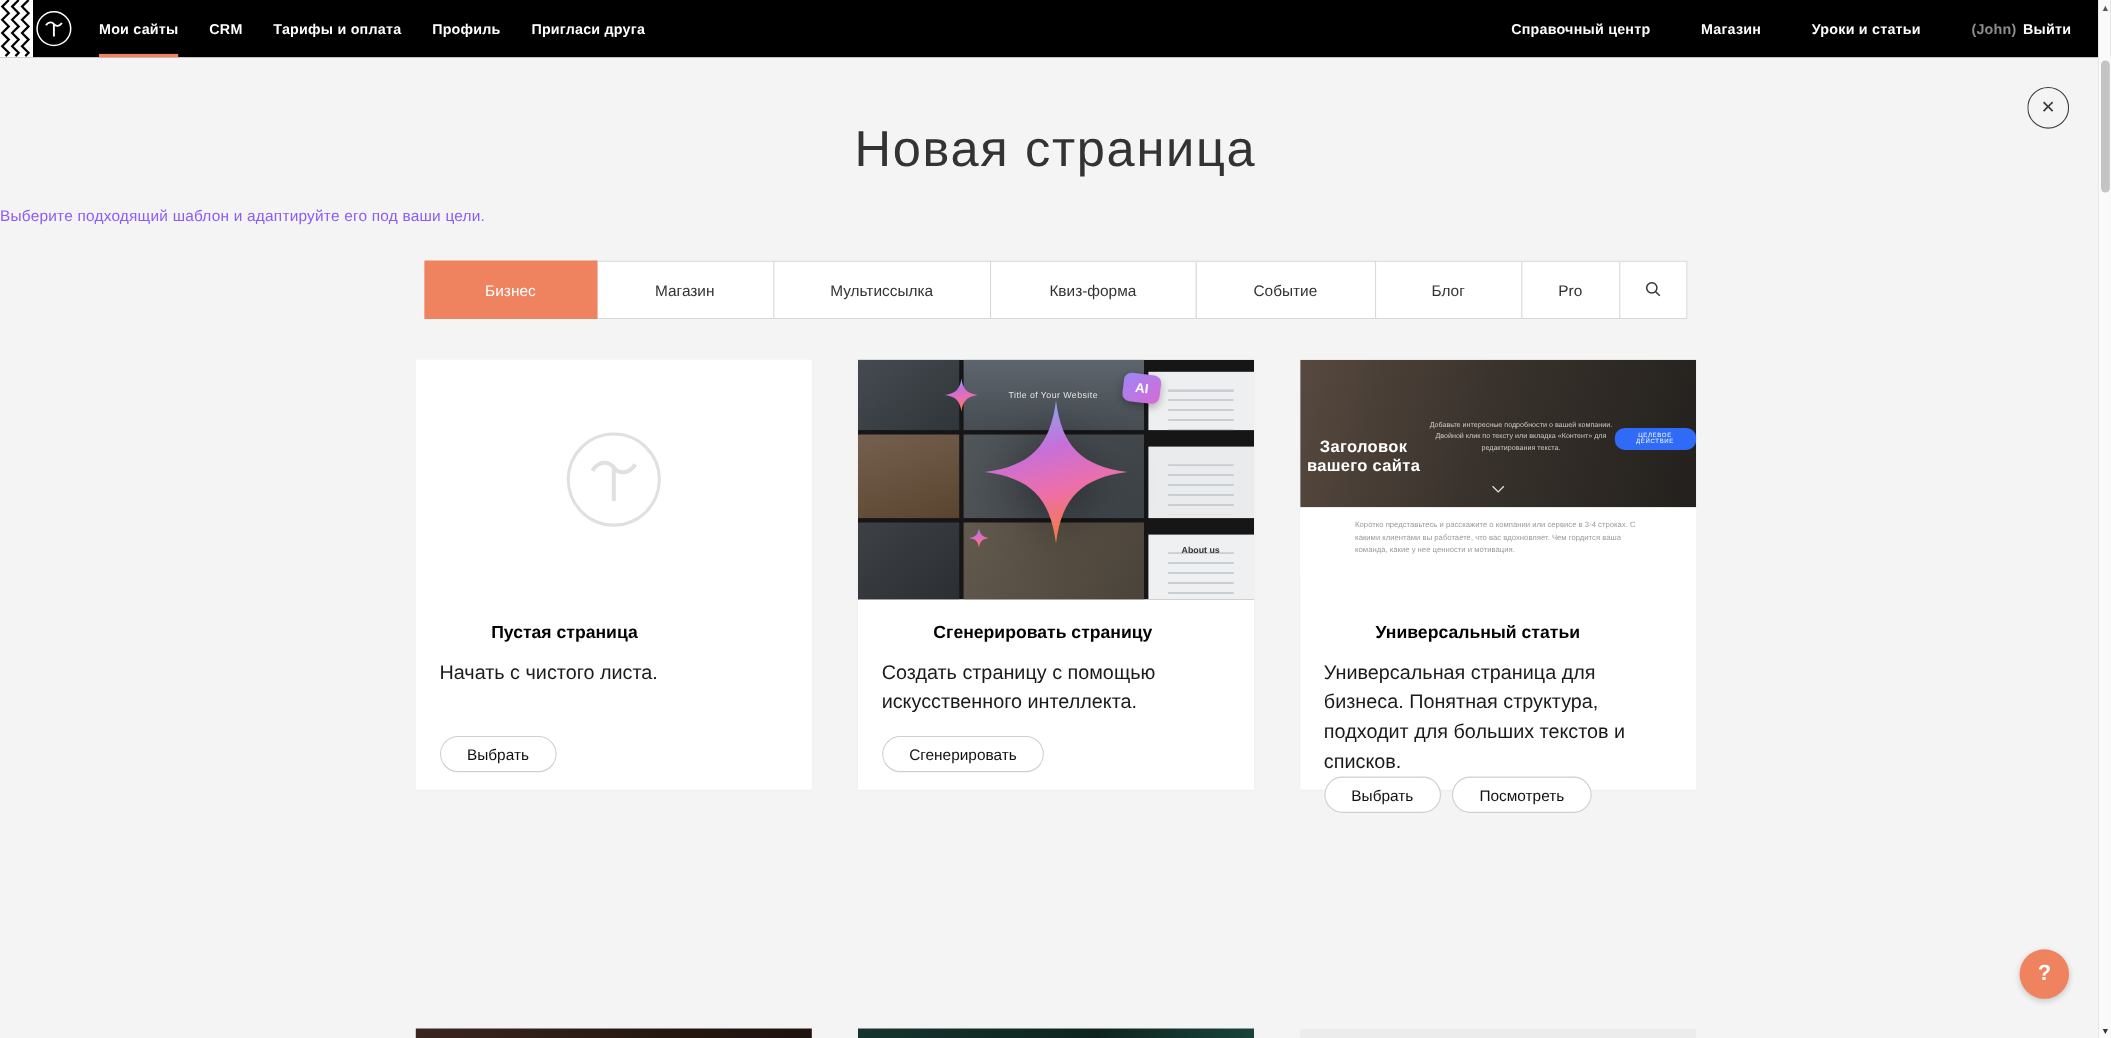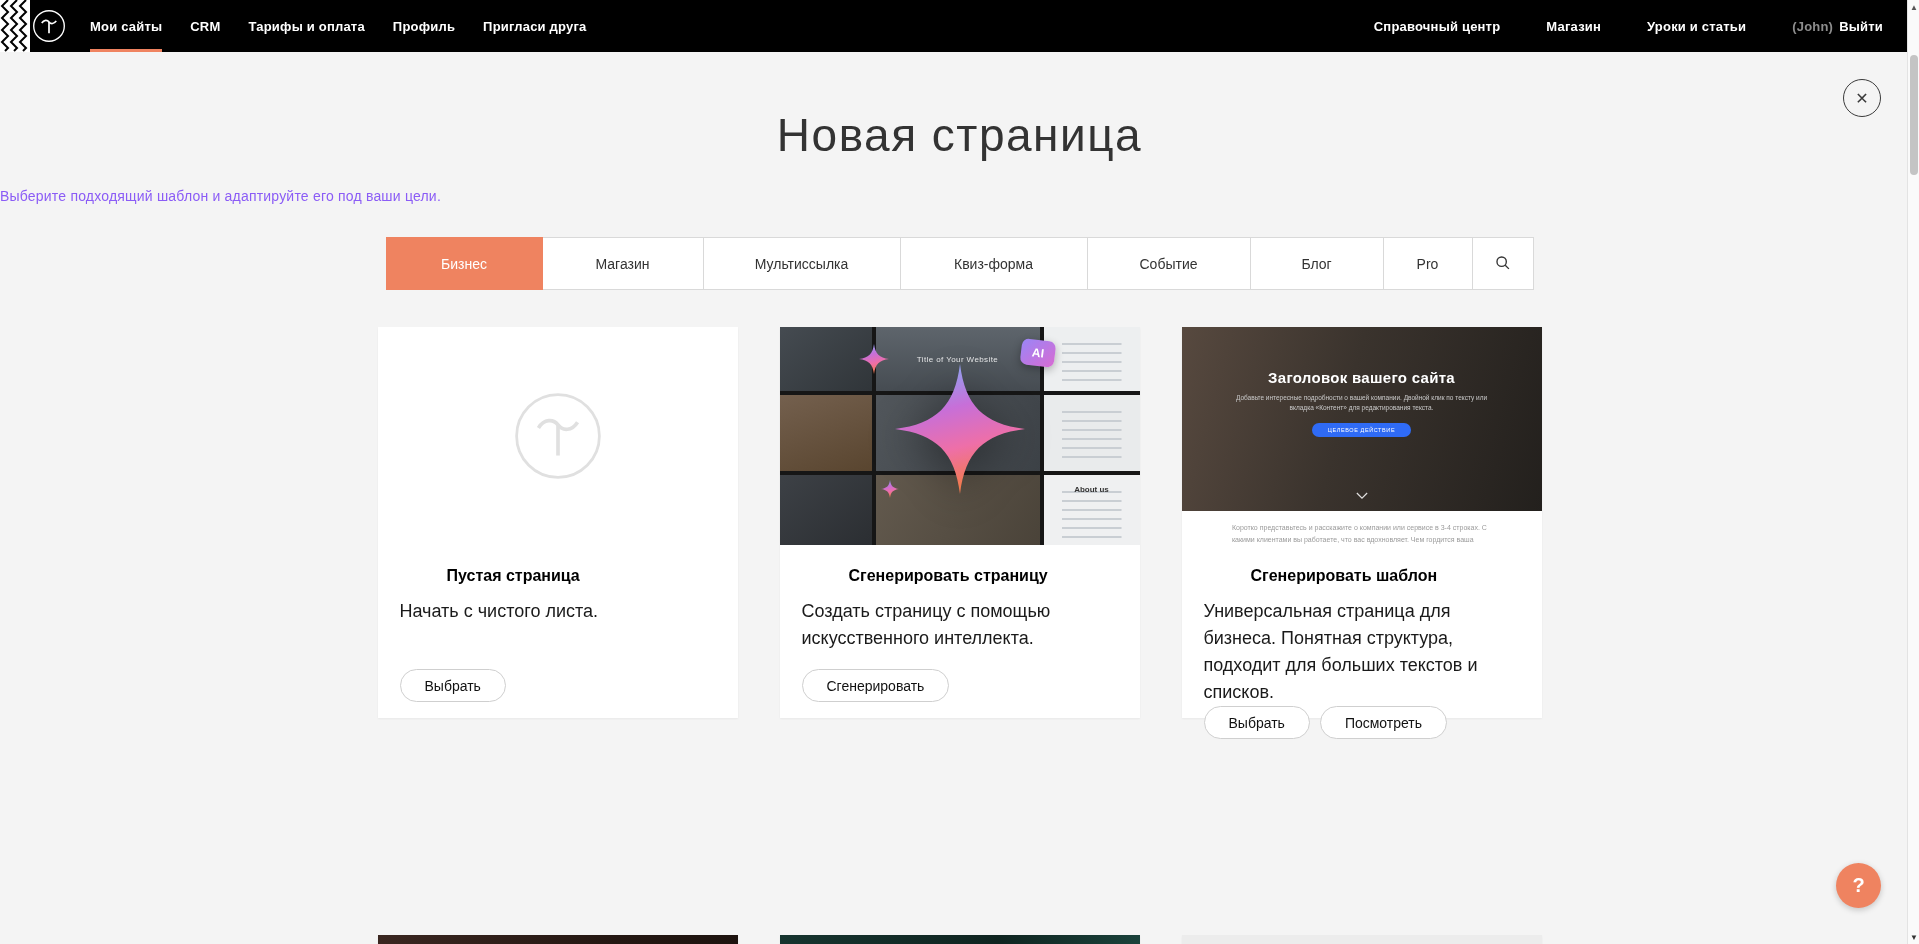--- a/index.html
+++ b/index.html
@@ -88,21 +88,21 @@
     position:absolute;inset:0;background:#161616;
     display:grid;grid-template-columns:92px 1fr 96px;grid-template-rows:64px 76px 1fr;gap:4px;
   }
   .tile{position:relative;}
   .tile-text{
     position:absolute;inset:0;display:flex;align-items:center;justify-content:center;
     color:rgba(255,255,255,.85);font-size:8px;letter-spacing:.4px;text-align:center;
   }
   .tile-lines{
     background-image:repeating-linear-gradient(to bottom,#c9ced3 0 2px,transparent 2px 9px);
-    background-size:62% 70%;background-position:50% 16px;background-repeat:no-repeat;
+    background-size:62% 70%;background-position:50% 16px;background-repeat:no-repeat;margin-top:11px;
   }
   .tile-about-label{
     position:absolute;top:10px;left:0;right:0;text-align:center;
     font-size:8px;font-weight:700;color:#333;
   }
   .t1{background:linear-gradient(140deg,#454b51,#303539);}
   .t2{background:linear-gradient(180deg,#5e656c,#464c52);}
   .t3{background-color:#edeff0;}
   .t4{background:linear-gradient(160deg,#74604e,#59452f);}
   .t5{background:linear-gradient(120deg,#52575c,#3d4247);}
@@ -118,22 +118,22 @@
   .small-star1{position:absolute;left:-36px;top:-20px;width:30px;height:30px;}
   .small-star2{position:absolute;left:-14px;bottom:-4px;width:18px;height:18px;}
   .ai-badge{
     position:absolute;right:-30px;top:-24px;width:34px;height:26px;border-radius:7px;
     background:linear-gradient(135deg,#9a86f7,#d86bd2);color:#fff;
     font-size:12px;font-weight:700;display:flex;align-items:center;justify-content:center;
     transform:rotate(7deg);box-shadow:0 3px 8px rgba(0,0,0,.3);
   }
   
   .hero{
-    height:184px;background:linear-gradient(105deg,#57493f 0%,#3a332d 45%,#23201d 100%);
-    display:flex;flex-direction:column;align-items:center;text-align:center;position:relative;
+    height:134px;background:linear-gradient(105deg,#57493f 0%,#3a332d 45%,#23201d 100%);
+    display:flex;align-items:center;text-align:center;position:relative;
   }
   .hero-title{margin-top:42px;font-size:15px;font-weight:700;color:#fff;letter-spacing:.3px;}
   .hero-sub{margin-top:7px;width:76%;font-size:6.5px;line-height:1.6;color:#c9c9c9;}
   .hero-btn{
     margin-top:9px;background:var(--hero-blue);border:none;border-radius:9px;
     padding:4px 16px;font-size:5.5px;letter-spacing:.6px;color:#fff;text-transform:uppercase;
     cursor:pointer;font-family:"Liberation Sans",sans-serif;
   }
   .hero-chevron{position:absolute;bottom:7px;left:50%;transform:translateX(-50%);cursor:pointer;}
   .hero-chevron svg{width:12px;height:8px;stroke:#fff;fill:none;stroke-width:1.4;opacity:.85;}
@@ -319,21 +319,21 @@
             <svg viewBox="0 0 14 9">
                 <polyline points="1,1 7,7 13,1"></polyline>
               </svg>
           </div>
         </div>
         <div class="hero-body">
           <div class="hero-body-text">Коротко представьтесь и расскажите о компании или сервисе в 3-4 строках. С какими клиентами вы работаете, что вас вдохновляет. Чем гордится ваша команда, какие у нее ценности и мотивация.</div>
         </div>
       </div>
       <div class="card-body">
-        <div class="card-title">Сгенерировать шаблон</div>
+        <div class="card-title">Универсальный статьи</div>
         <div class="card-desc">Универсальная страница для бизнеса. Понятная структура, подходит для больших текстов и списков.</div>
         <div class="card-actions">
           <button class="btn-pill">Выбрать</button>
           <button class="btn-pill">Посмотреть</button>
         </div>
       </div>
     </div>
 
     <div class="card">
       <div class="card-image img-r2c1"></div>

